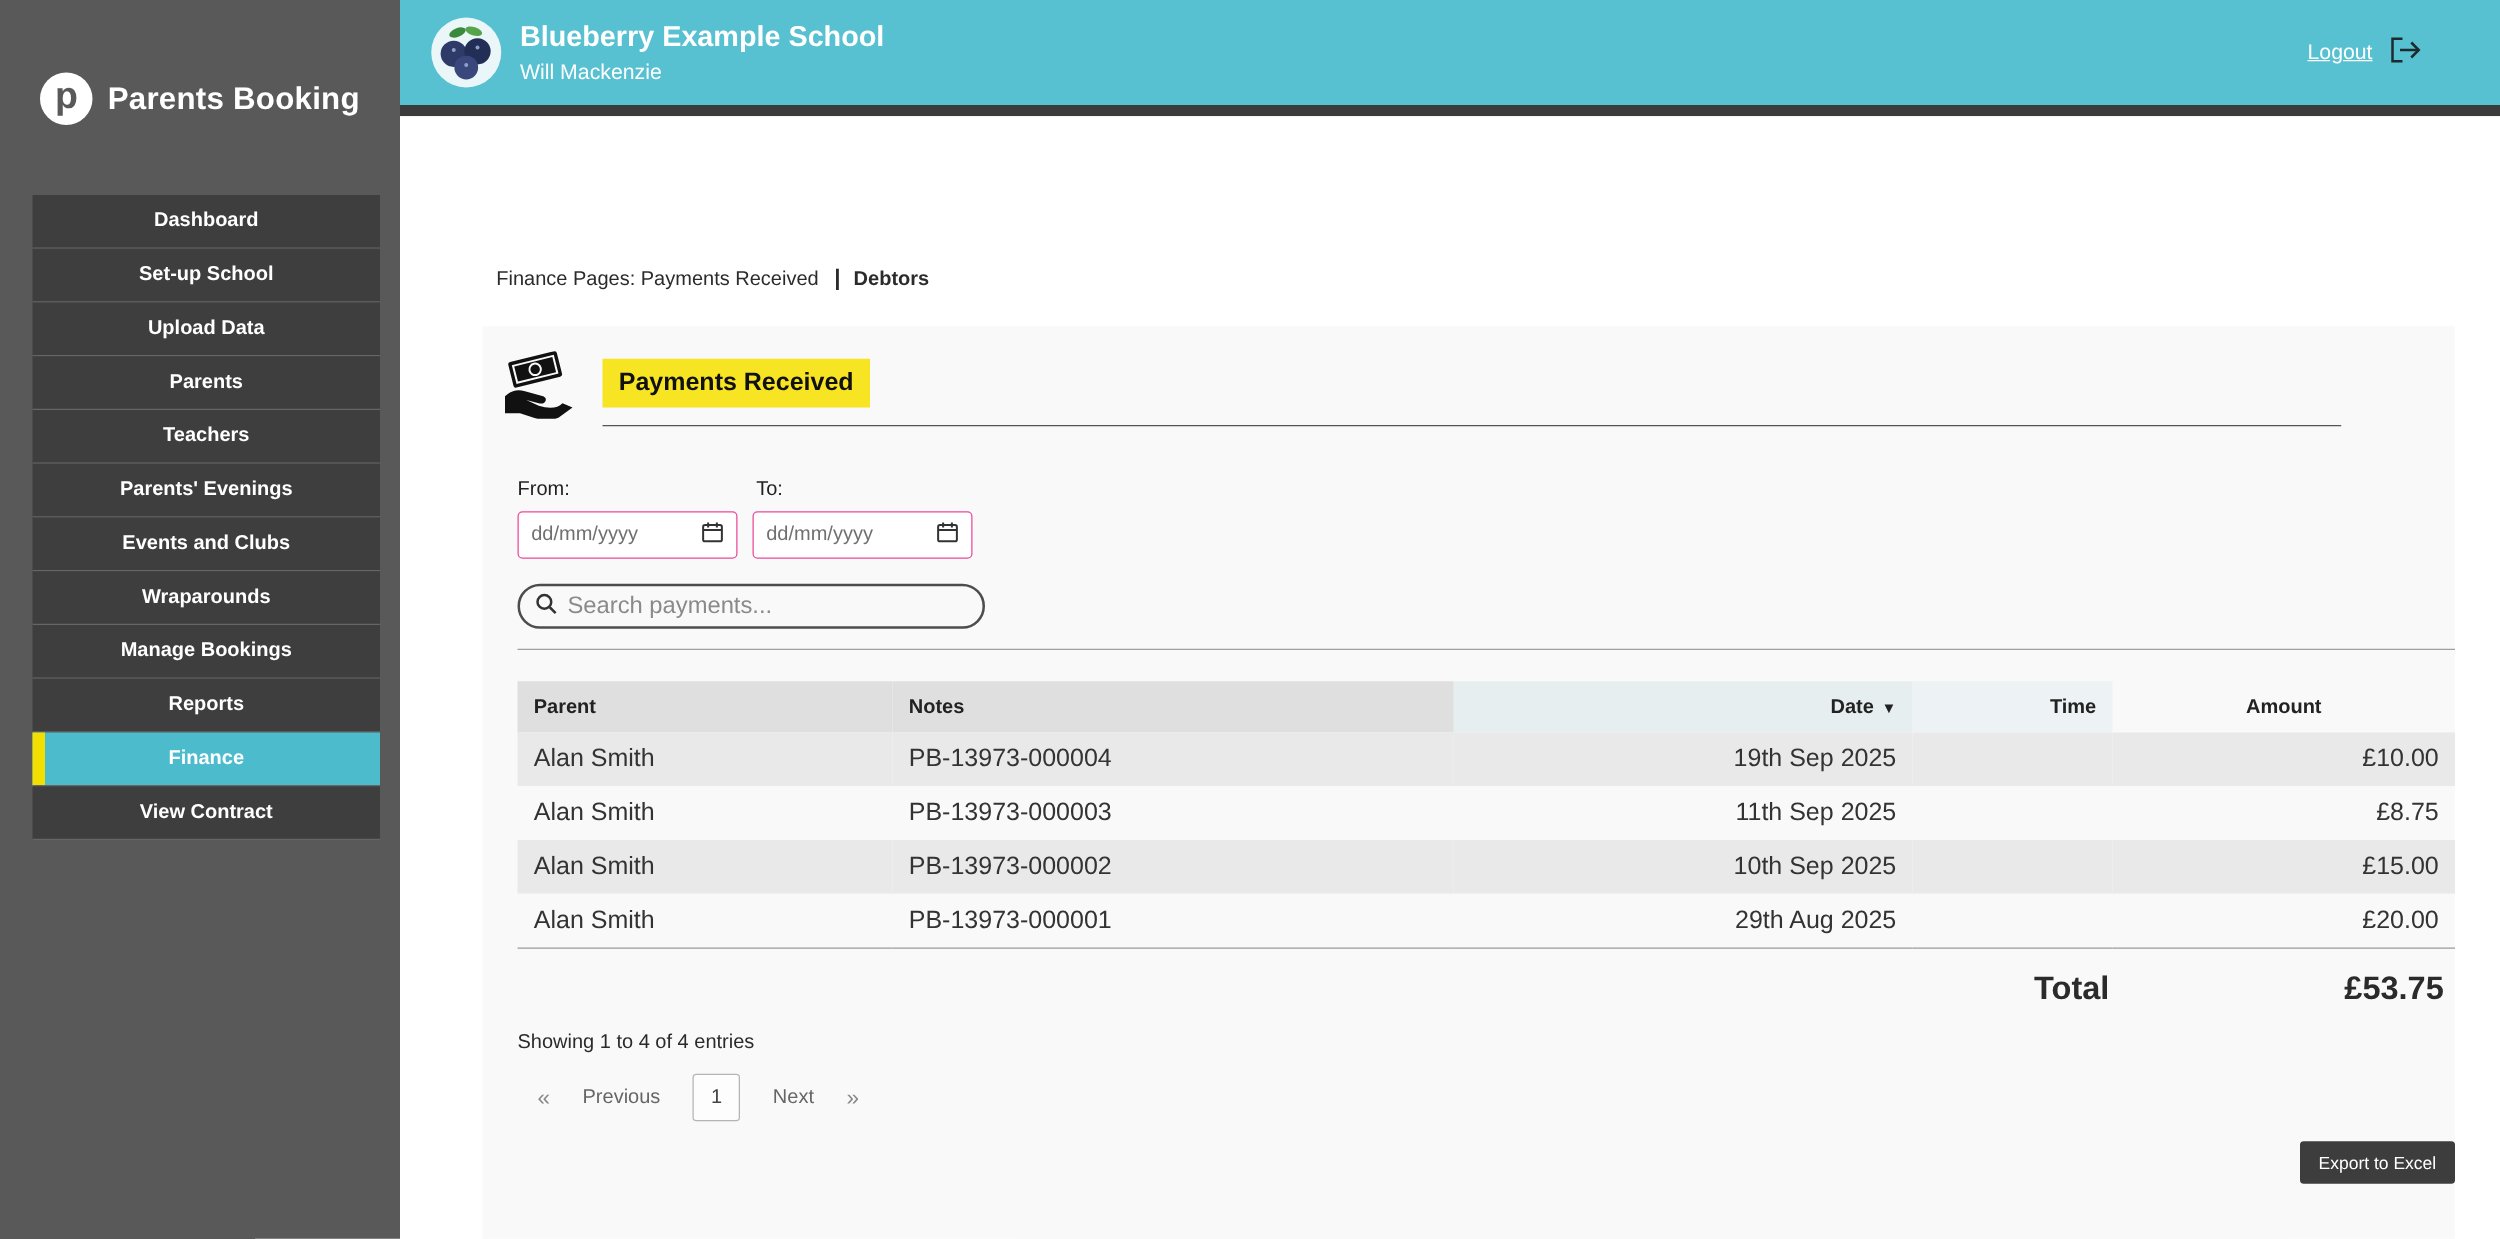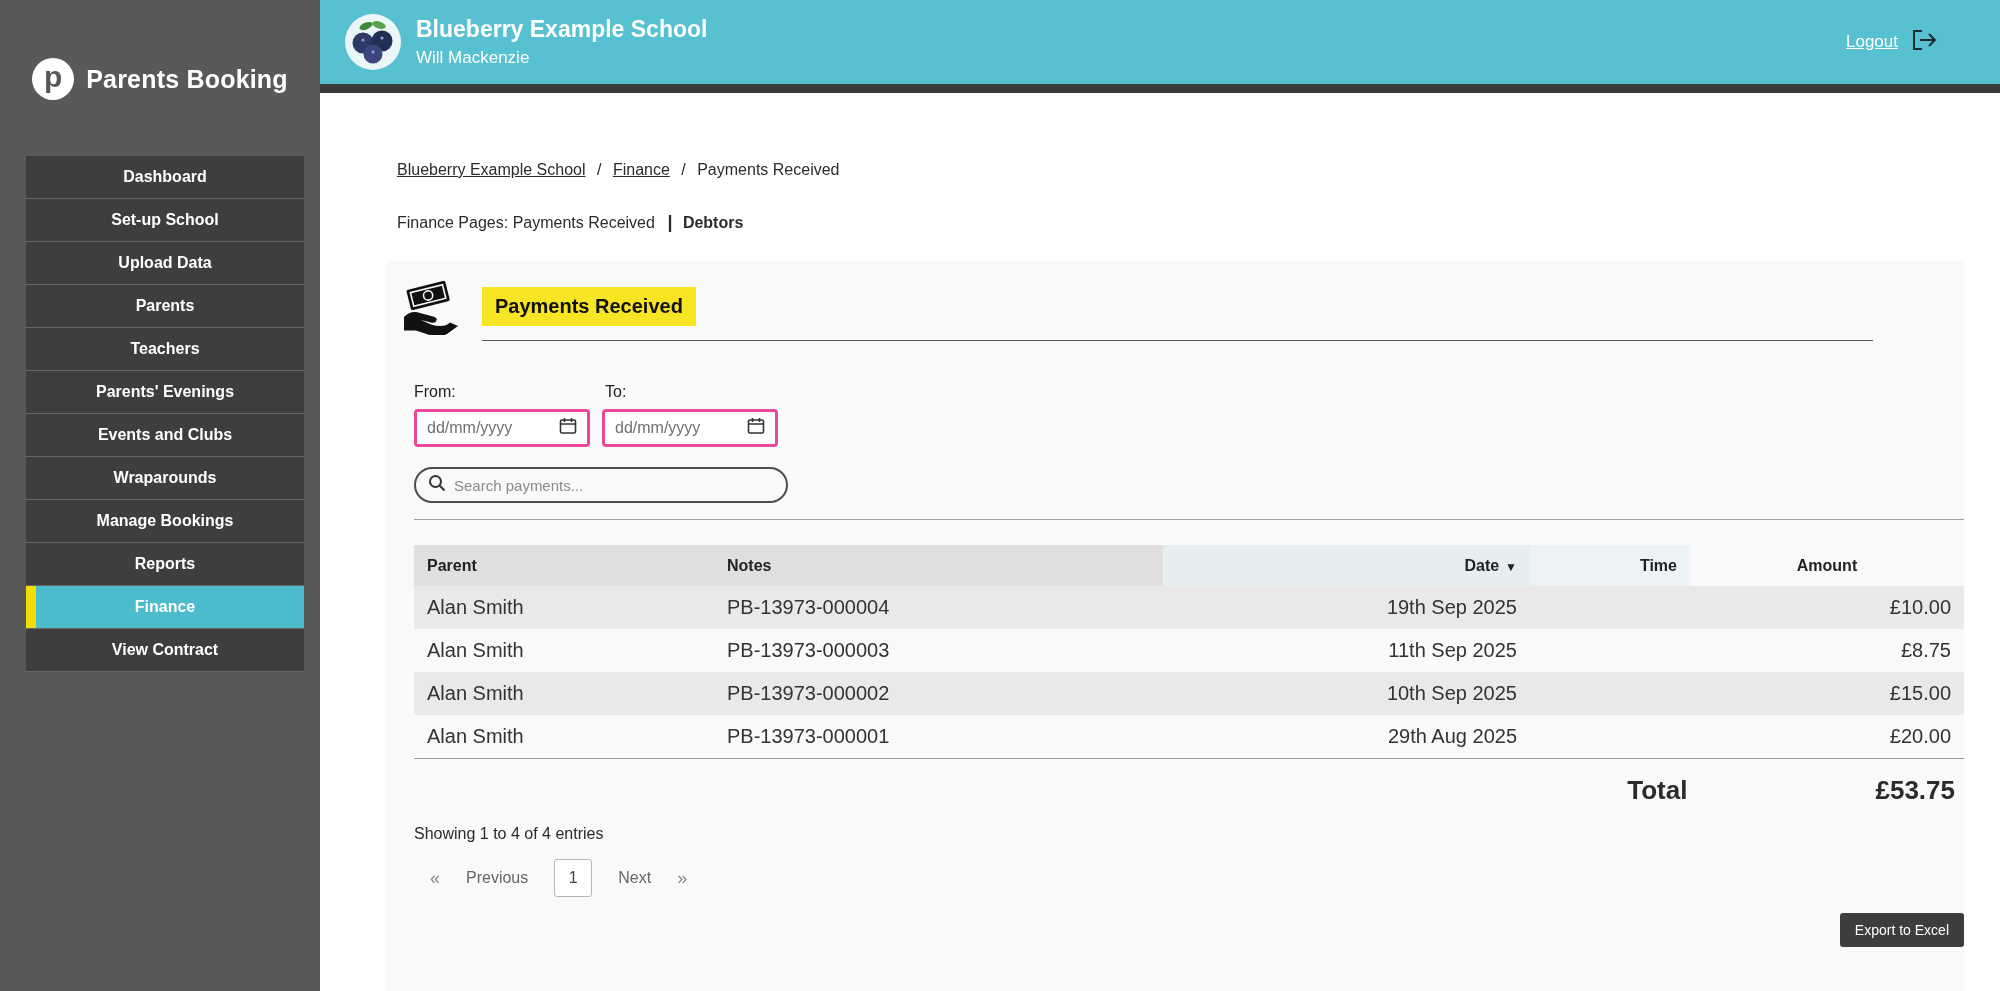--- a/index.html
+++ b/index.html
@@ -51,31 +51,31 @@
   .pay-icon { position:absolute; left:14px; top:20px; }
   .page-title { position:absolute; left:96px; top:26px; background:#f7e422;
     color:#111; font-size:20px; font-weight:bold; padding:8px 13px; }
   .title-rule { position:absolute; left:96px; top:79px; width:1391px; height:0;
     border-top:1px solid #555; }
 
   .filter-label { position:absolute; font-size:16px; color:#222; }
   .from-label { left:28px; top:122px; }
   .to-label { left:219px; top:122px; }
   .date-input { position:absolute; top:148px; width:176px; height:38px;
-    background:#fff; border:3px solid #ec4899; border-radius:4px; display:flex;
+    background:#fff; border:1px solid #ec4899; border-radius:4px; display:flex;
     align-items:center; padding:0 10px; cursor:text; }
   .date-input .dval { color:#707070; font-size:16px; flex:1; }
   .date-1 { left:28px; }
   .date-2 { left:216px; }
 
   .search-box { position:absolute; left:28px; top:206px; width:374px; height:36px;
     border:2px solid #4d4d4d; border-radius:18px; background:#f9f9f9; display:flex;
     align-items:center; padding:0 12px; gap:8px; }
   .search-box input { border:none; outline:none; background:transparent; flex:1;
-    font-size:15px; color:#a16207; font-family:"Liberation Sans", sans-serif; }
+    font-size:19px; color:#a16207; font-family:"Liberation Sans", sans-serif; }
   .search-box input::placeholder { color:#8a8a8a; }
 
   .table-hr { position:absolute; left:28px; top:258px; width:1550px; height:0;
     border-top:1px solid #a0a0a0; }
 
   table.payments { position:absolute; left:28px; top:284px; width:1550px;
     border-collapse:collapse; table-layout:fixed; border-bottom:1px solid #9a9a9a; }
   table.payments th { height:41px; font-size:16px; font-weight:bold; color:#222;
     padding:0 13px; cursor:pointer; }
   table.payments td { height:43px; font-size:20px; color:#333; padding:0 13px; }
@@ -159,27 +159,20 @@
         <path d="M10 14 h15"></path>
         <path d="M19 8 l6 6 -6 6"></path>
       </svg>
     </span>
   </div>
 </div>
 <div class="topbar-strip"></div>
 
 <div class="main">
 
-  <div class="breadcrumb">
-    <a>Blueberry Example School</a>
-    <span class="sep">/</span>
-    <a>Finance</a>
-    <span class="sep">/</span>
-    <span>Payments Received</span>
-  </div>
 
   <div class="finance-pages">
     <span>Finance Pages: Payments Received</span>
     <span class="divider">|</span>
     <a>Debtors</a>
   </div>
 
   <div class="panel">
 
     <span class="pay-icon">

